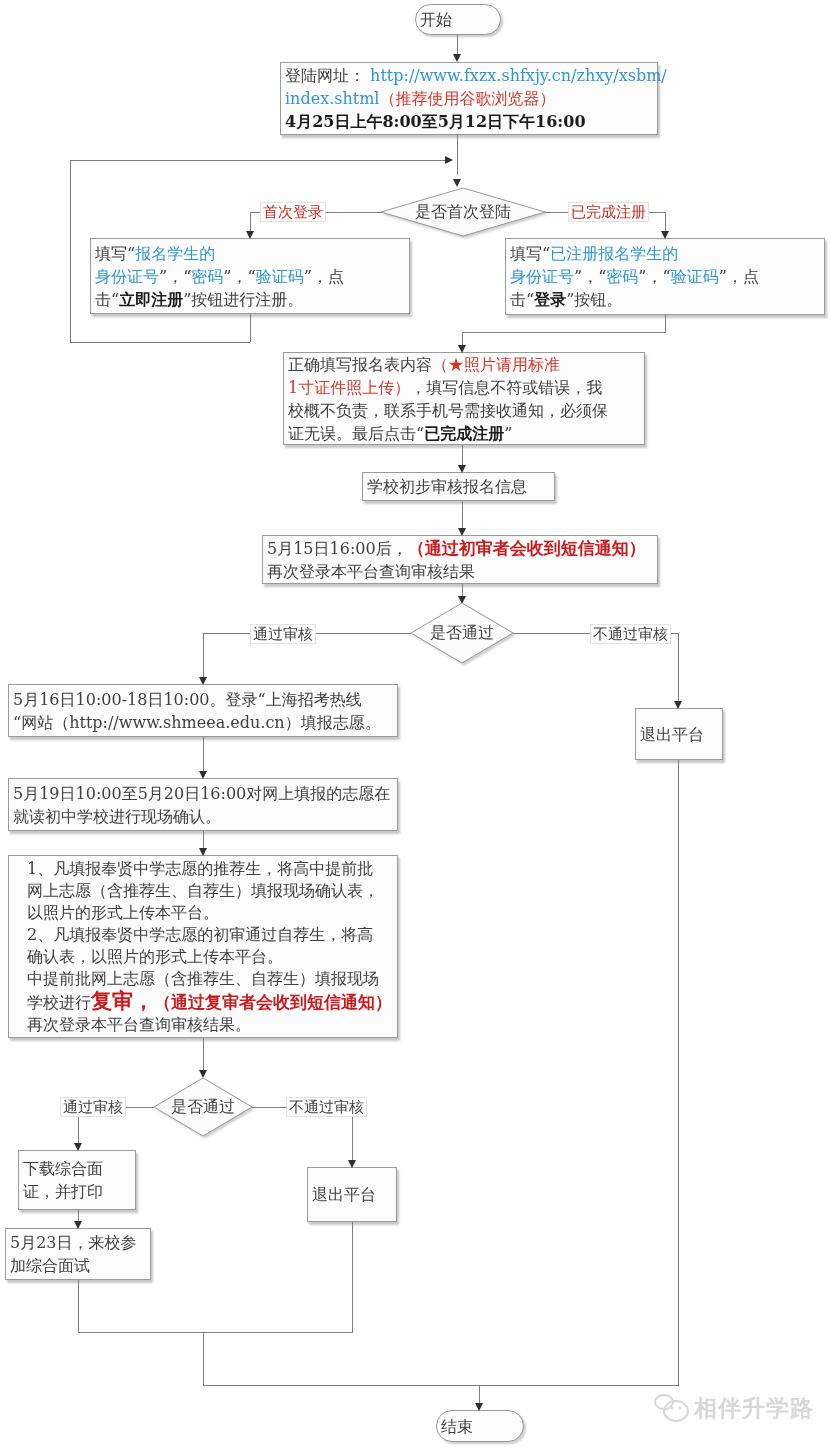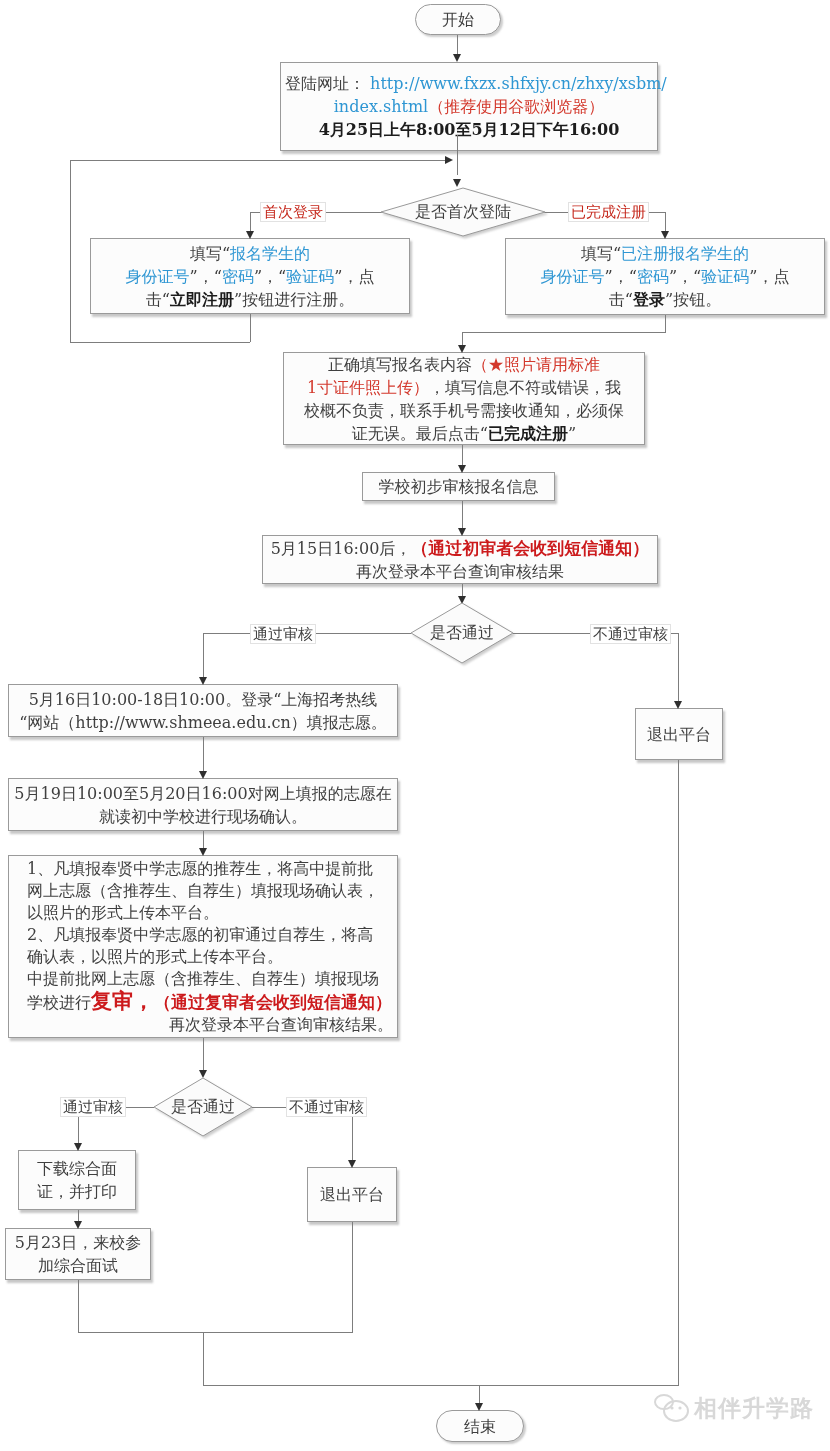--- a/index.html
+++ b/index.html
@@ -2,27 +2,27 @@
 <html><head>
 <meta charset="utf-8">
 <style>
   *{margin:0;padding:0;box-sizing:border-box}
   html,body{background:#ffffff}
   body{font-family:"DejaVu Serif","Liberation Serif",serif;}
   .canvas{position:relative;width:830px;height:1451px;background:#fff;overflow:hidden}
 
   .node{position:absolute;background:#fcfcfc;border:1px solid #9a9a9a;
         box-shadow:2px 3px 2px rgba(130,130,130,.45);
-        color:#3f3f3f;font-size:16px;line-height:23px;text-align:center;
+        color:#3f3f3f;font-size:16px;line-height:23px;
         display:flex;flex-direction:column;justify-content:center;padding:2px 4px}
   .terminator{border-radius:16px;box-shadow:2px 2px 2px rgba(130,130,130,.4)}
   .tline{white-space:nowrap}
   .leftalign{text-align:left}
   .upload{line-height:22px;padding-left:18px}
-  .upload .tline:last-child{text-align:right}
+  .upload .tline:last-child{text-align:left}
 
   .seg-blue{color:#2e96d3}
   .seg-red{color:#d3382c}
   .seg-bold{font-weight:bold;color:#1c1c1c}
   .seg-redbold{color:#cc1a1c;font-weight:bold;font-size:17px}
   .seg-bigred{color:#cc1a1c;font-weight:bold;font-size:21px}
 
   .vline,.hline{position:absolute;background:#7d7d7d}
   .vline{width:1px}
   .hline{height:1px}
@@ -47,21 +47,21 @@
 
 <div class="canvas">
 
   <div class="node terminator" style="left:415px;top:4px;width:86px;height:31px">
     <div class="tline">开始</div>
   </div>
   <div class="node terminator" style="left:436px;top:1410px;width:88px;height:32px">
     <div class="tline">结束</div>
   </div>
 
-  <div class="node" style="left:280px;top:62px;width:378px;height:89px">
+  <div class="node" style="left:280px;top:62px;width:378px;height:73px">
     <div>
         <div class="tline"><span>登陆网址： </span><span class="seg-blue">http://www.fxzx.shfxjy.cn/zhxy/xsbm/</span></div>
         <div class="tline"><span class="seg-blue">index.shtml</span><span class="seg-red">（推荐使用谷歌浏览器）</span></div>
         <div class="tline"><span class="seg-bold">4月25日上午8:00至5月12日下午16:00</span></div>
       </div>
   </div>
 
   <div class="node" style="left:90px;top:238px;width:320px;height:76px">
     <div>
         <div class="tline"><span>填写“</span><span class="seg-blue">报名学生的</span></div>

